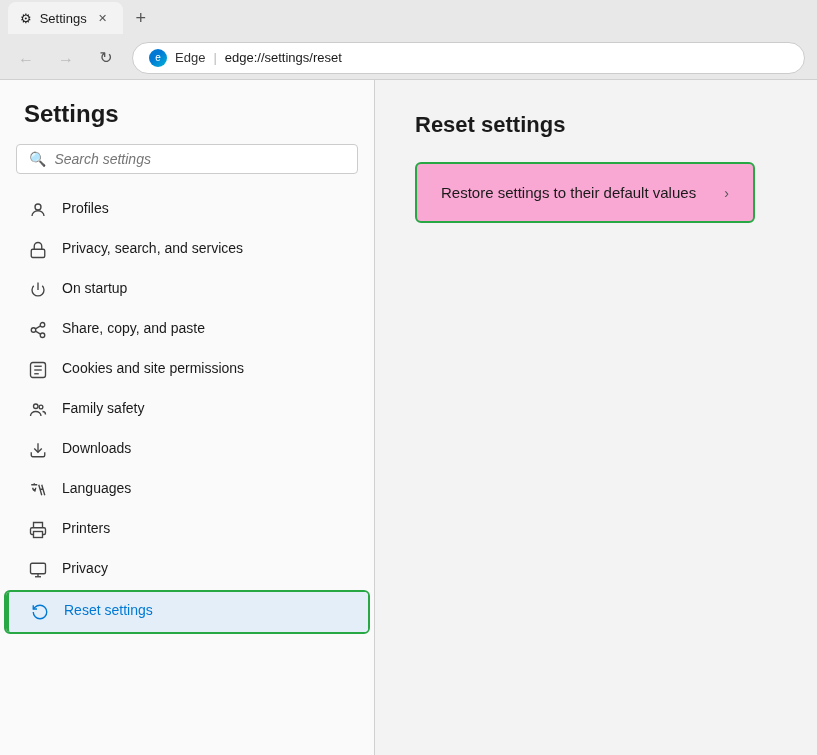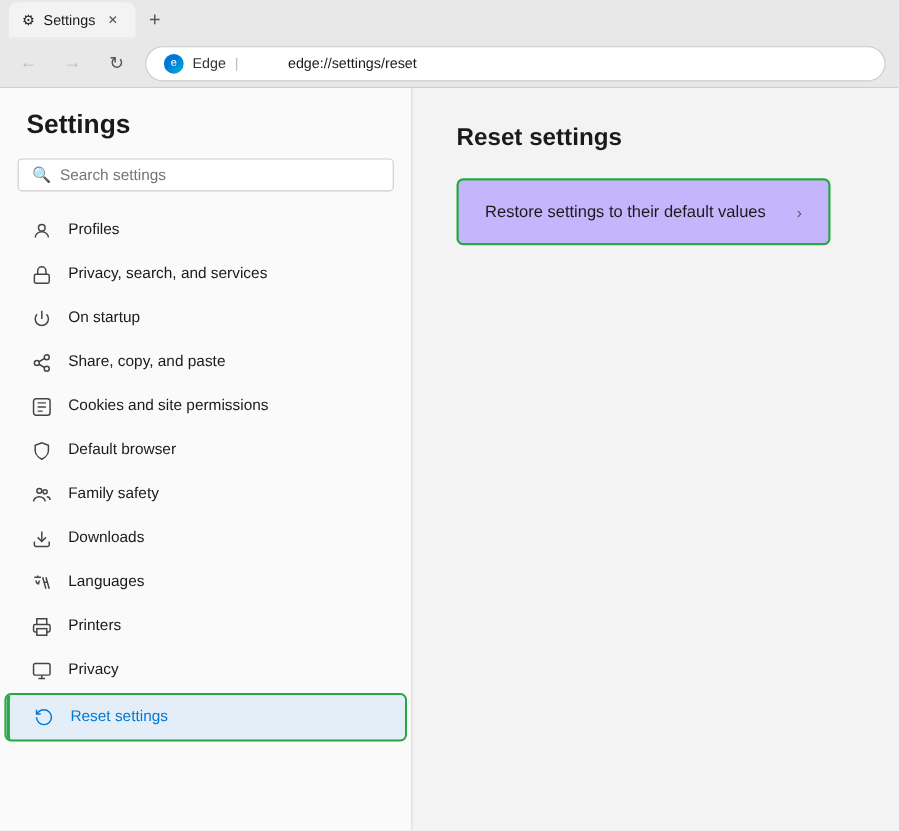--- a/index.html
+++ b/index.html
@@ -86,21 +86,21 @@
       height: 18px;
       background: linear-gradient(135deg, #0078d4 40%, #00b4d8 100%);
       border-radius: 50%;
       display: flex;
       align-items: center;
       justify-content: center;
       font-size: 10px;
       color: white;
     }
     .address-separator { color: #bbb; font-size: 13px; }
-    .address-text { font-size: 13px; color: #1a1a1a; margin-left: 37px; }
+    .address-text { font-size: 13px; color: #1a1a1a; }
 
     
     .main-container {
       display: flex;
       height: calc(755px - 80px);
       background: #f3f3f3;
     }
 
     
     .sidebar {
@@ -127,20 +127,21 @@
       gap: 8px;
     }
     .search-icon-svg { color: #666; font-size: 14px; }
     .search-input {
       border: none;
       outline: none;
       font-size: 14px;
       color: #888;
       background: transparent;
       flex: 1;
+      font-style: italic;
     }
     .nav-item {
       display: flex;
       padding: 10px 24px;
       gap: 14px;
       cursor: pointer;
       font-size: 14px;
       color: #1a1a1a;
       border-radius: 4px;
       margin: 0 4px;
@@ -171,21 +172,21 @@
       padding: 32px 40px;
       background: #f3f3f3;
     }
     .content-title {
       font-size: 22px;
       font-weight: 600;
       color: #1a1a1a;
       margin-bottom: 24px;
     }
     .reset-card {
-      background: #c4b5fd;
+      background: #f9a8d4;
       border: 2.5px solid #28a745;
       border-radius: 6px;
       padding: 20px 24px;
       cursor: pointer;
       max-width: 340px;
       display: flex;
       align-items: center;
       justify-content: space-between;
     }
     .reset-card-text {
@@ -291,28 +292,20 @@
         <svg width="18" height="18" viewBox="0 0 24 24" fill="none" stroke="currentColor" stroke-width="1.8">
             <rect x="2" y="2" width="20" height="20" rx="3"></rect>
             <line x1="7" y1="7" x2="17" y2="7"></line>
             <line x1="7" y1="12" x2="17" y2="12"></line>
             <line x1="7" y1="17" x2="13" y2="17"></line>
           </svg>
       </span>
       <span class="nav-label">Cookies and site permissions</span>
     </div>
 
-    <div class="nav-item">
-      <span class="nav-icon">
-        <svg width="18" height="18" viewBox="0 0 24 24" fill="none" stroke="currentColor" stroke-width="1.8">
-            <path d="M12 22s8-4 8-10V5l-8-3-8 3v7c0 6 8 10 8 10z"></path>
-          </svg>
-      </span>
-      <span class="nav-label">Default browser</span>
-    </div>
 
     <div class="nav-item">
       <span class="nav-icon">
         <svg width="18" height="18" viewBox="0 0 24 24" fill="none" stroke="currentColor" stroke-width="1.8">
             <circle cx="9" cy="7" r="3"></circle>
             <circle cx="16" cy="8" r="2.5"></circle>
             <path d="M2 20c0-3.3 3.1-6 7-6s7 2.7 7 6"></path>
             <path d="M18 14c2 0 4 1.5 4 4"></path>
           </svg>
       </span>

